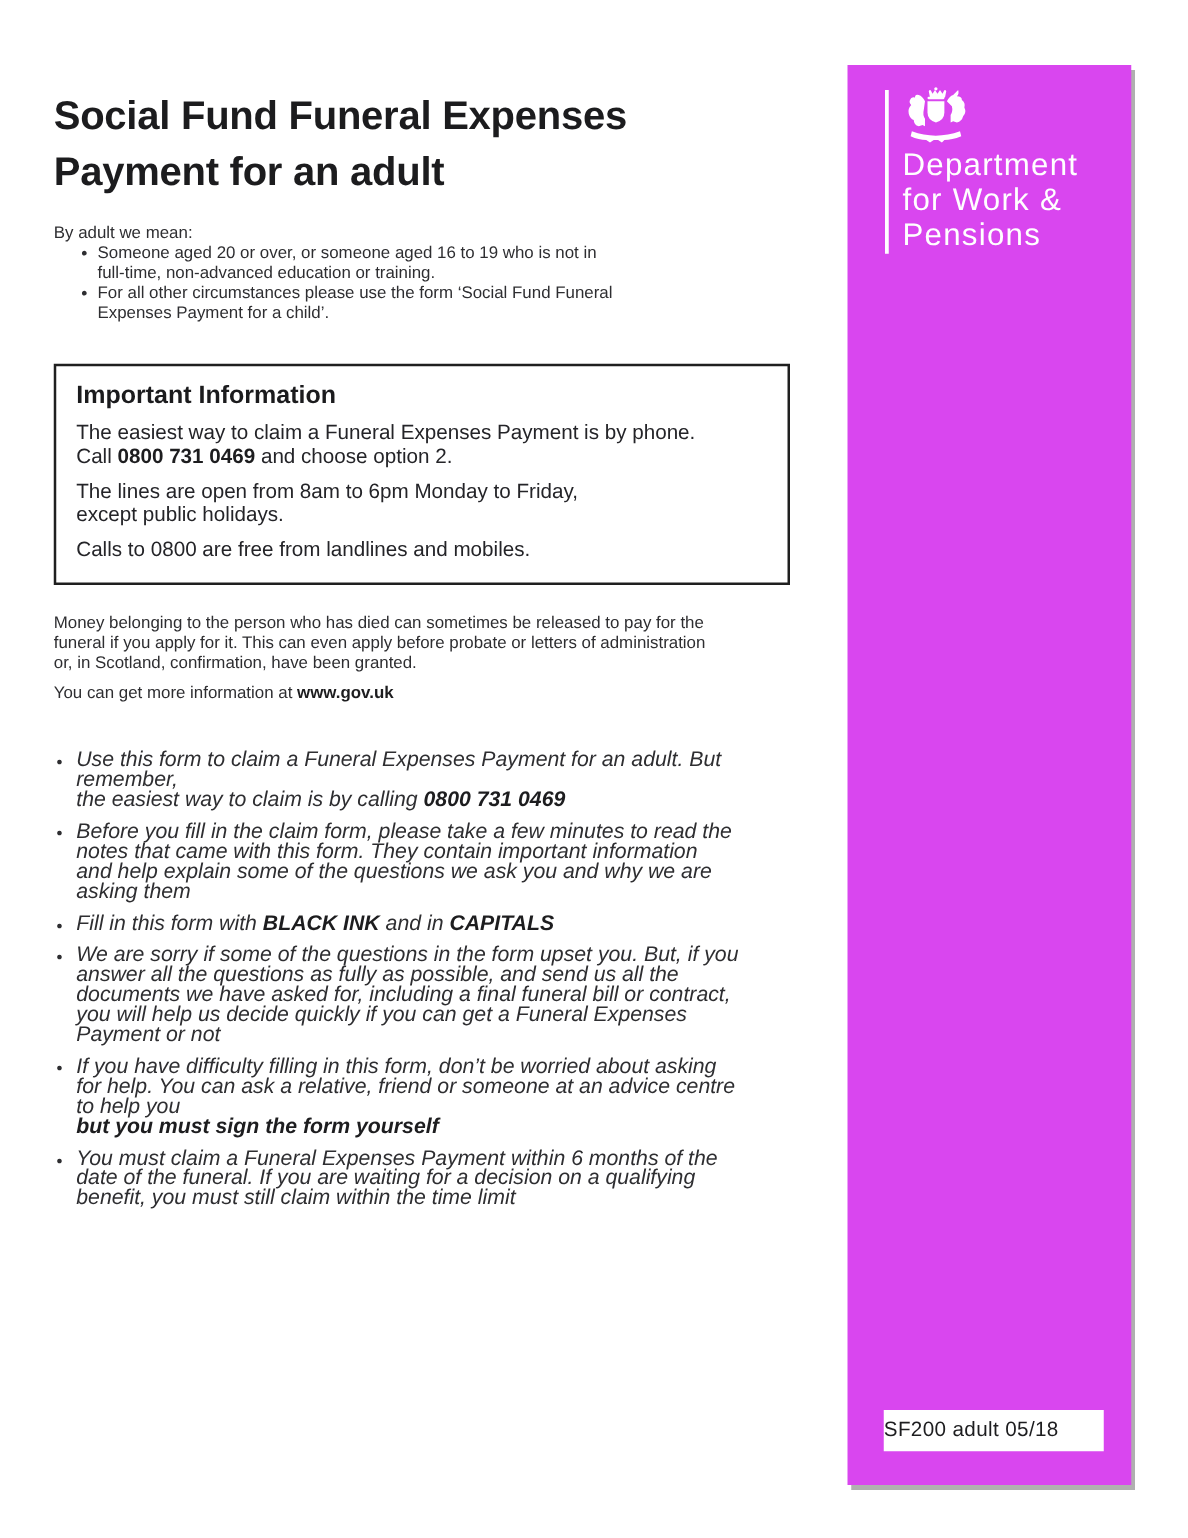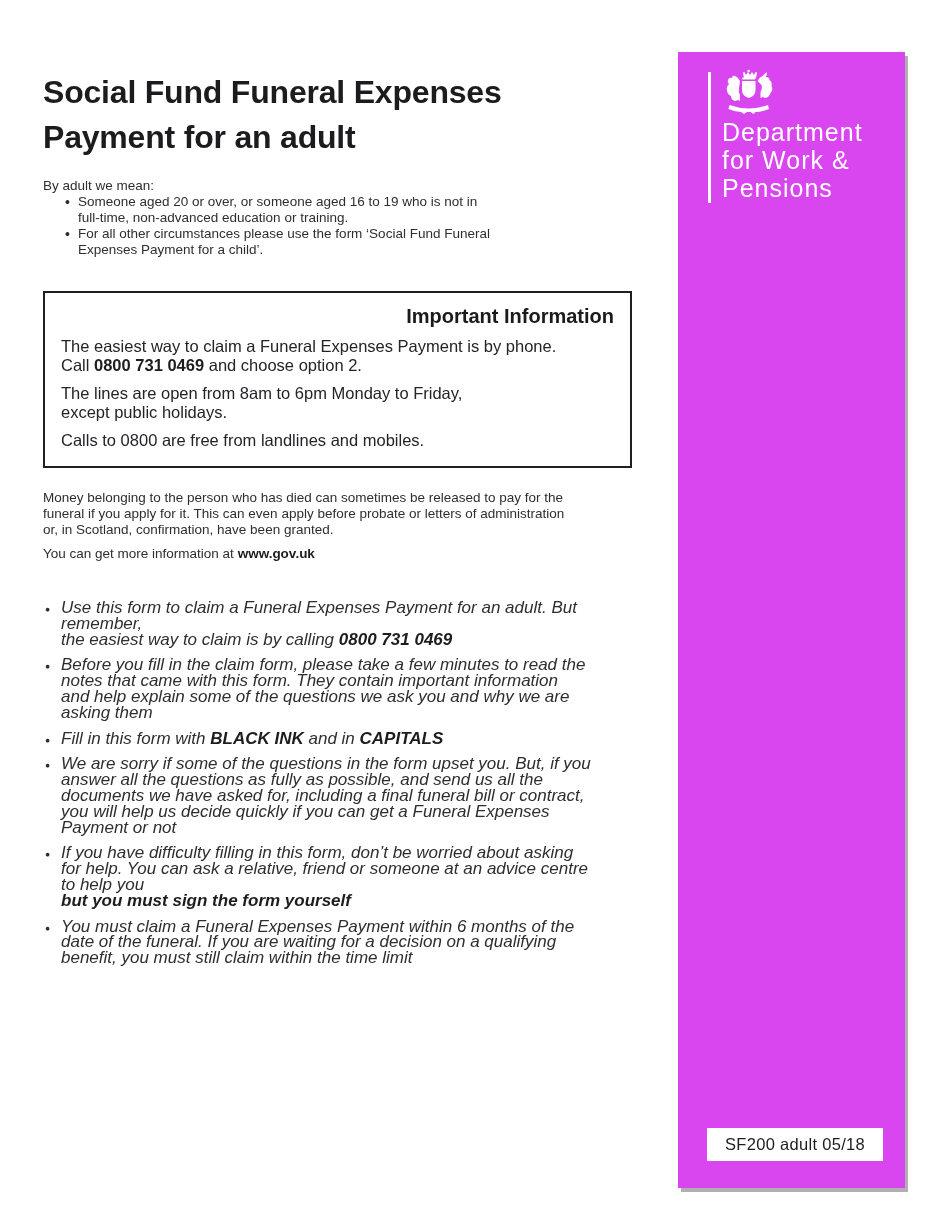--- a/index.html
+++ b/index.html
@@ -19,21 +19,21 @@
 
   .intro{margin-top:18px;font-size:13.5px;line-height:16px;}
   .intro-lead{margin:0;}
   .intro-list{list-style:none;margin:0;padding:0;}
   .intro-list li{position:relative;padding-left:35px;}
   .intro-list li::before{content:"\2022";position:absolute;left:22px;top:0;
     font-size:14px;color:#2e2e31;}
 
   .imp-box{margin-top:33px;width:553px;border:2px solid #1f1f1f;
     padding:11px 16px 16px;background:#ffffff;}
-  .imp-box h2{margin:0;font-size:20px;line-height:24px;font-weight:700;color:#1b1b1d;text-align:right;}
+  .imp-box h2{margin:0;font-size:20px;line-height:24px;font-weight:700;color:#1b1b1d;}
   .imp-box p{margin:9px 0 0;font-size:16.5px;line-height:19px;color:#242428;}
 
   .release{margin-top:22px;font-size:13.5px;line-height:16px;width:522px;}
   .release p{margin:0;}
   .release p + p{margin-top:8px;}
 
   .about{margin-top:38px;}
   .about-h{margin:0;font-size:22px;line-height:26px;font-weight:400;
     color:#2b2b2e;letter-spacing:0.2px;}
   .about-list{list-style:none;margin:15px 0 0;padding:0;
@@ -48,21 +48,21 @@
   
   .sidebar{position:absolute;left:678px;top:52px;width:227px;height:1136px;
     background:#d946ef;box-shadow:3px 4px 0 #b0b0b0;}
   .brand-rule{position:absolute;left:30px;top:20px;width:2.5px;height:131px;
     background:#ffffff;}
   .crest{position:absolute;left:40px;top:17px;width:60px;height:46px;}
   .brand{position:absolute;left:44px;top:66px;color:#ffffff;
     font-size:25px;line-height:28px;font-weight:400;letter-spacing:1px;}
   .brand span{display:block;white-space:nowrap;}
   .form-ref{position:absolute;left:29px;top:1076px;width:176px;height:33px;
-    background:#ffffff;display:flex;align-items:center;justify-content:center;
+    background:#ffffff;display:flex;align-items:center;
     font-size:16.5px;color:#1d1d1f;letter-spacing:0.3px;}
 </style>
 </head>
 <body>
 
 <div class="page">
 
   <main class="content">
 
     <h1 class="title">

